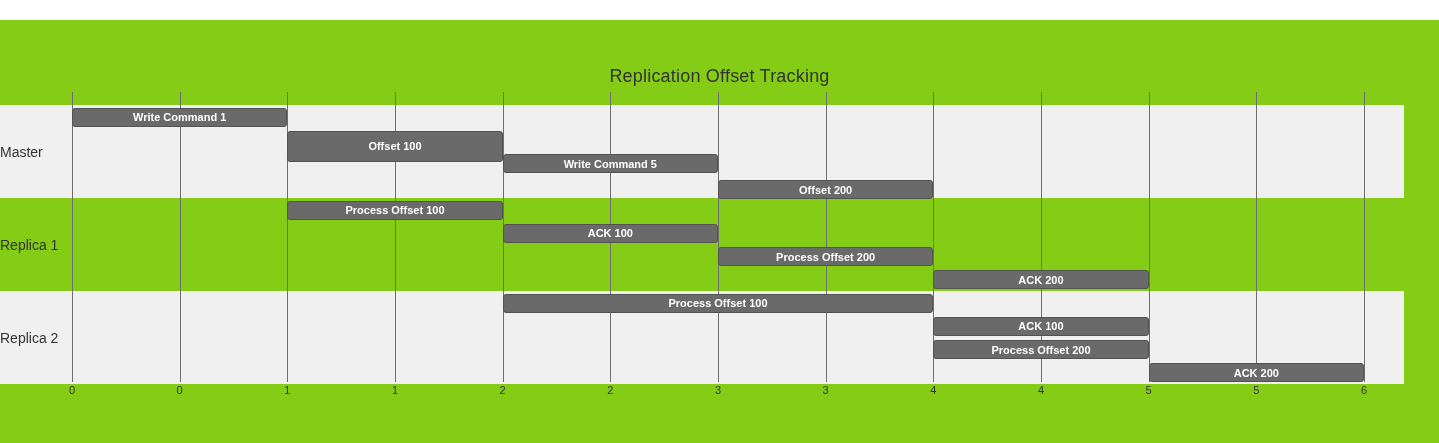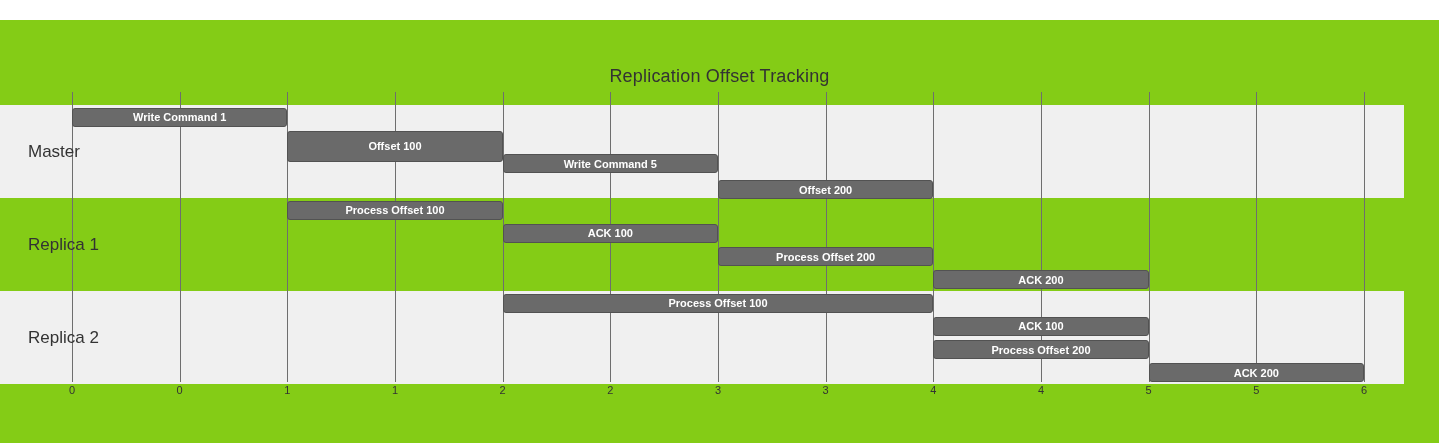--- a/index.html
+++ b/index.html
@@ -34,22 +34,22 @@
     width: 1px;
   }
   .tick-label {
     position: absolute;
     font-size: 11px;
     transform: translateX(-50%);
     white-space: nowrap;
   }
   .section-label {
     position: absolute;
-    left: 28px;
-    font-size: 17px;
+    left: 0;
+    font-size: 14px;
     transform: translateY(-50%);
     white-space: nowrap;
   }
   .task-bar {
     position: absolute;
     box-sizing: border-box;
     border-radius: 3px;
     border: 1px solid;
     display: flex;
     align-items: center;

